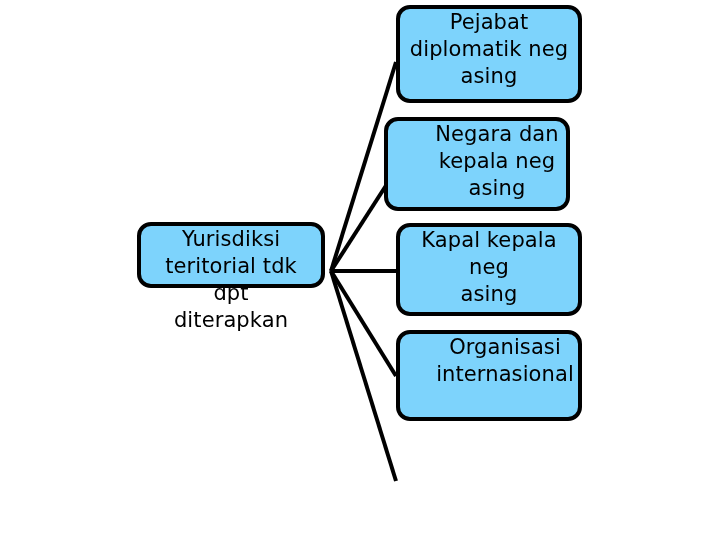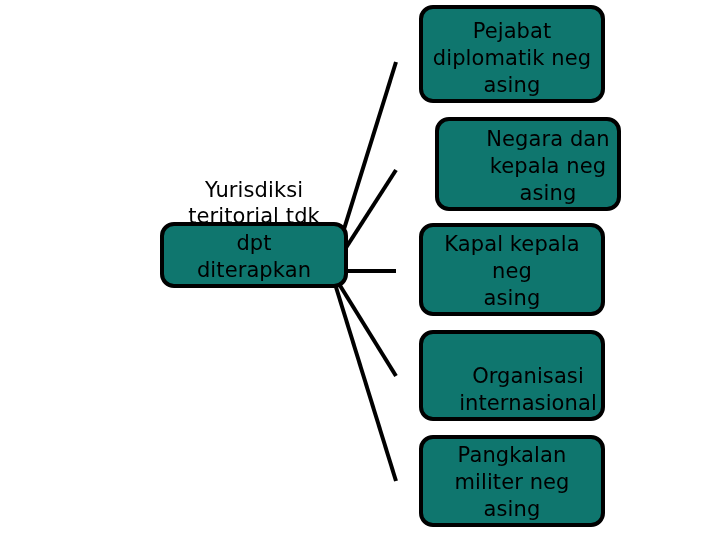--- a/index.html
+++ b/index.html
@@ -22,49 +22,48 @@
   #connector-layer {
     position: absolute;
     left: 0;
     top: 0;
     width: 720px;
     height: 540px;
   }
   .node {
     position: absolute;
     box-sizing: border-box;
-    background: #0f766e;
+    background: #7dd3fc;
     border: 4px solid #000000;
     border-radius: 14px;
     display: flex;
-    align-items: flex-end;
+    align-items: flex-start;
     justify-content: center;
     text-align: center;
     z-index: 3;
-    margin-left: 23px;
   }
   .node-label {
     display: block;
     color: #000000;
     font-size: 21px;
     line-height: 1.28;
     letter-spacing: 0.1px;
     padding: 0 6px;
     white-space: pre-line;
   }
   
   #node-source {
     left: 137px;
     top: 222px;
     width: 188px;
     height: 66px;
   }
   
   #node-target-0 { left: 396px; top: 5px;   width: 186px; height: 98px; }
-  #node-target-1 { left: 412px; top: 117px; width: 186px; height: 94px; padding-left: 40px; }
+  #node-target-1 { left: 384px; top: 117px; width: 186px; height: 94px; padding-left: 40px; }
   #node-target-2 { left: 396px; top: 223px; width: 186px; height: 93px; }
   #node-target-3 { left: 396px; top: 330px; width: 186px; height: 91px; padding-left: 32px; }
   #node-target-4 { left: 396px; top: 435px; width: 186px; height: 92px; }
 </style>
 </head>
 <body>
 
 <div id="canvas">
 
   <svg id="connector-layer" viewBox="0 0 720 540" width="720" height="540" xmlns="http://www.w3.org/2000/svg">
@@ -97,18 +96,14 @@
   <div class="node" id="node-target-2">
     <span class="node-label">Kapal kepala neg
 asing</span>
   </div>
 
   <div class="node" id="node-target-3">
     <span class="node-label">Organisasi
 internasional</span>
   </div>
 
-  <div class="node" id="node-target-4">
-    <span class="node-label">Pangkalan
-militer neg asing</span>
-  </div>
 
 </div>
 
 </body></html>

